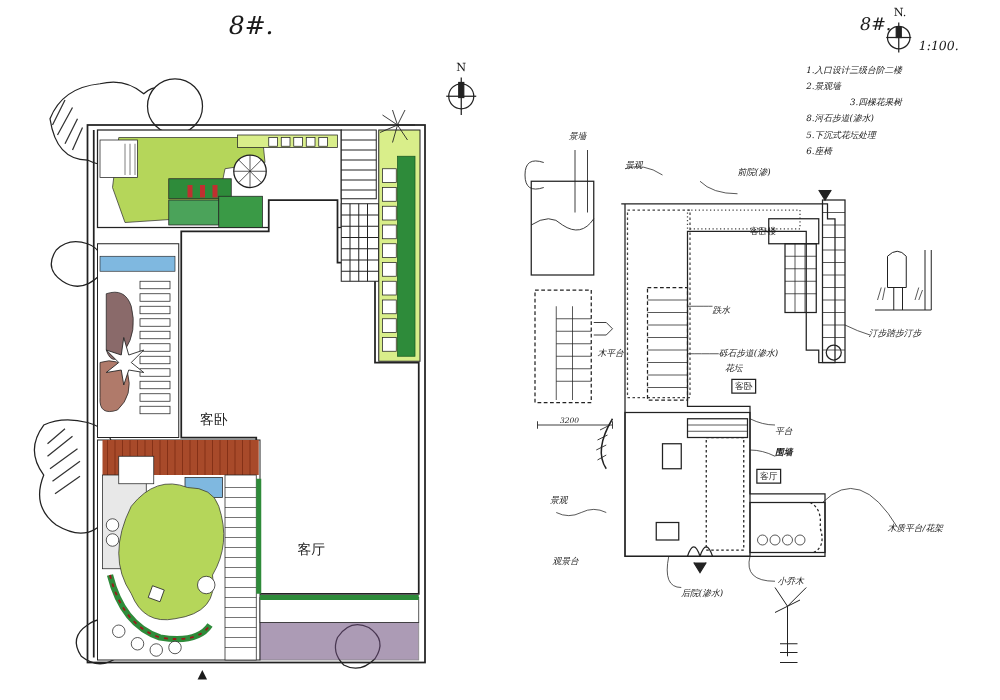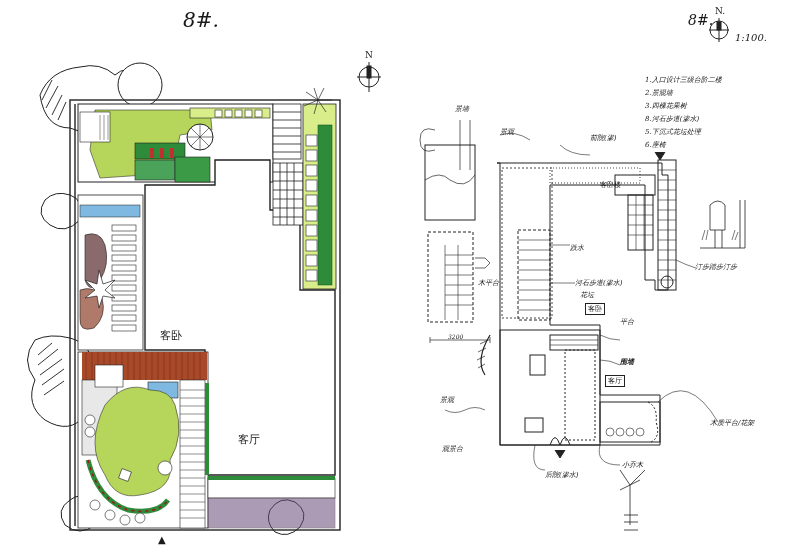--- a/index.html
+++ b/index.html
@@ -235,38 +235,38 @@
       <path d="M135 445 q-5 25 10 25" stroke-width=".6"></path>
       <path d="M45 410 q10 5 20 0 q10 -5 20 0" stroke-width=".6"></path>
     </g>
   </svg>
 
   <div class="lbl hand md" style="left:288px;top:12px;font-size:14px;">8#.</div>
   <div class="lbl sm" style="left:315px;top:6px;font-size:9px;">N.</div>
   <div class="lbl hand" style="left:335px;top:32px;font-size:10px;">1:100.</div>
 
   <div style="position:absolute;left:245px;top:50px;">
-    <div class="lbl hand sm" style="position:relative;line-height:13px;margin-top:24px;">1.入口设计三级台阶二楼</div>
+    <div class="lbl hand sm" style="position:relative;line-height:13px;">1.入口设计三级台阶二楼</div>
     <div class="lbl hand sm" style="position:relative;line-height:13px;">2.景观墙</div>
-    <div class="lbl hand sm" style="position:relative;line-height:13px;">3.四棵花果树</div>
+    <div class="lbl hand sm" style="position:relative;line-height:13px;text-align:right;">3.四棵花果树</div>
     <div class="lbl hand sm" style="position:relative;line-height:13px;">8.河石步道(渗水)</div>
     <div class="lbl hand sm" style="position:relative;line-height:13px;">5.下沉式花坛处理</div>
     <div class="lbl hand sm" style="position:relative;line-height:13px;">6.座椅</div>
   </div>
 
   <div class="lbl hand sm" style="left:55px;top:104px;">景墙</div>
   <div class="lbl hand sm" style="left:100px;top:127px;">景观</div>
   <div class="lbl hand sm" style="left:190px;top:133px;">前院(渗)</div>
   <div class="lbl sm" style="left:200px;top:180px;">客卧楼</div>
   <div class="lbl hand sm" style="left:170px;top:243px;">跌水</div>
   <div class="lbl hand sm" style="left:78px;top:278px;">木平台</div>
-  <div class="lbl hand sm" style="left:175px;top:278px;">河石步道(渗水)</div>
+  <div class="lbl hand sm" style="left:175px;top:278px;">砾石步道(渗水)</div>
   <div class="lbl hand sm" style="left:180px;top:290px;">花坛</div>
   <div class="lbl sm boxed" style="left:185px;top:303px;">客卧</div>
-  <div class="lbl hand sm" style="left:220px;top:317px;">平台</div>
+  <div class="lbl hand sm" style="left:220px;top:340px;">平台</div>
   <div class="lbl hand sm" style="left:220px;top:357px;font-weight:bold;">围墙</div>
   <div class="lbl sm boxed" style="left:205px;top:375px;">客厅</div>
   <div class="lbl hand sm" style="left:295px;top:262px;">汀步踏步汀步</div>
   <div class="lbl hand sm" style="left:40px;top:395px;">景观</div>
   <div class="lbl hand sm" style="left:42px;top:444px;">观景台</div>
   <div class="lbl hand sm" style="left:145px;top:470px;">后院(渗水)</div>
   <div class="lbl hand sm" style="left:222px;top:460px;text-align:right;">小乔木</div>
   <div class="lbl hand sm" style="left:310px;top:418px;">木质平台/花架</div>
   <div class="lbl hand sm" style="left:48px;top:333px;font-size:6px;">3200</div>
 </div>

